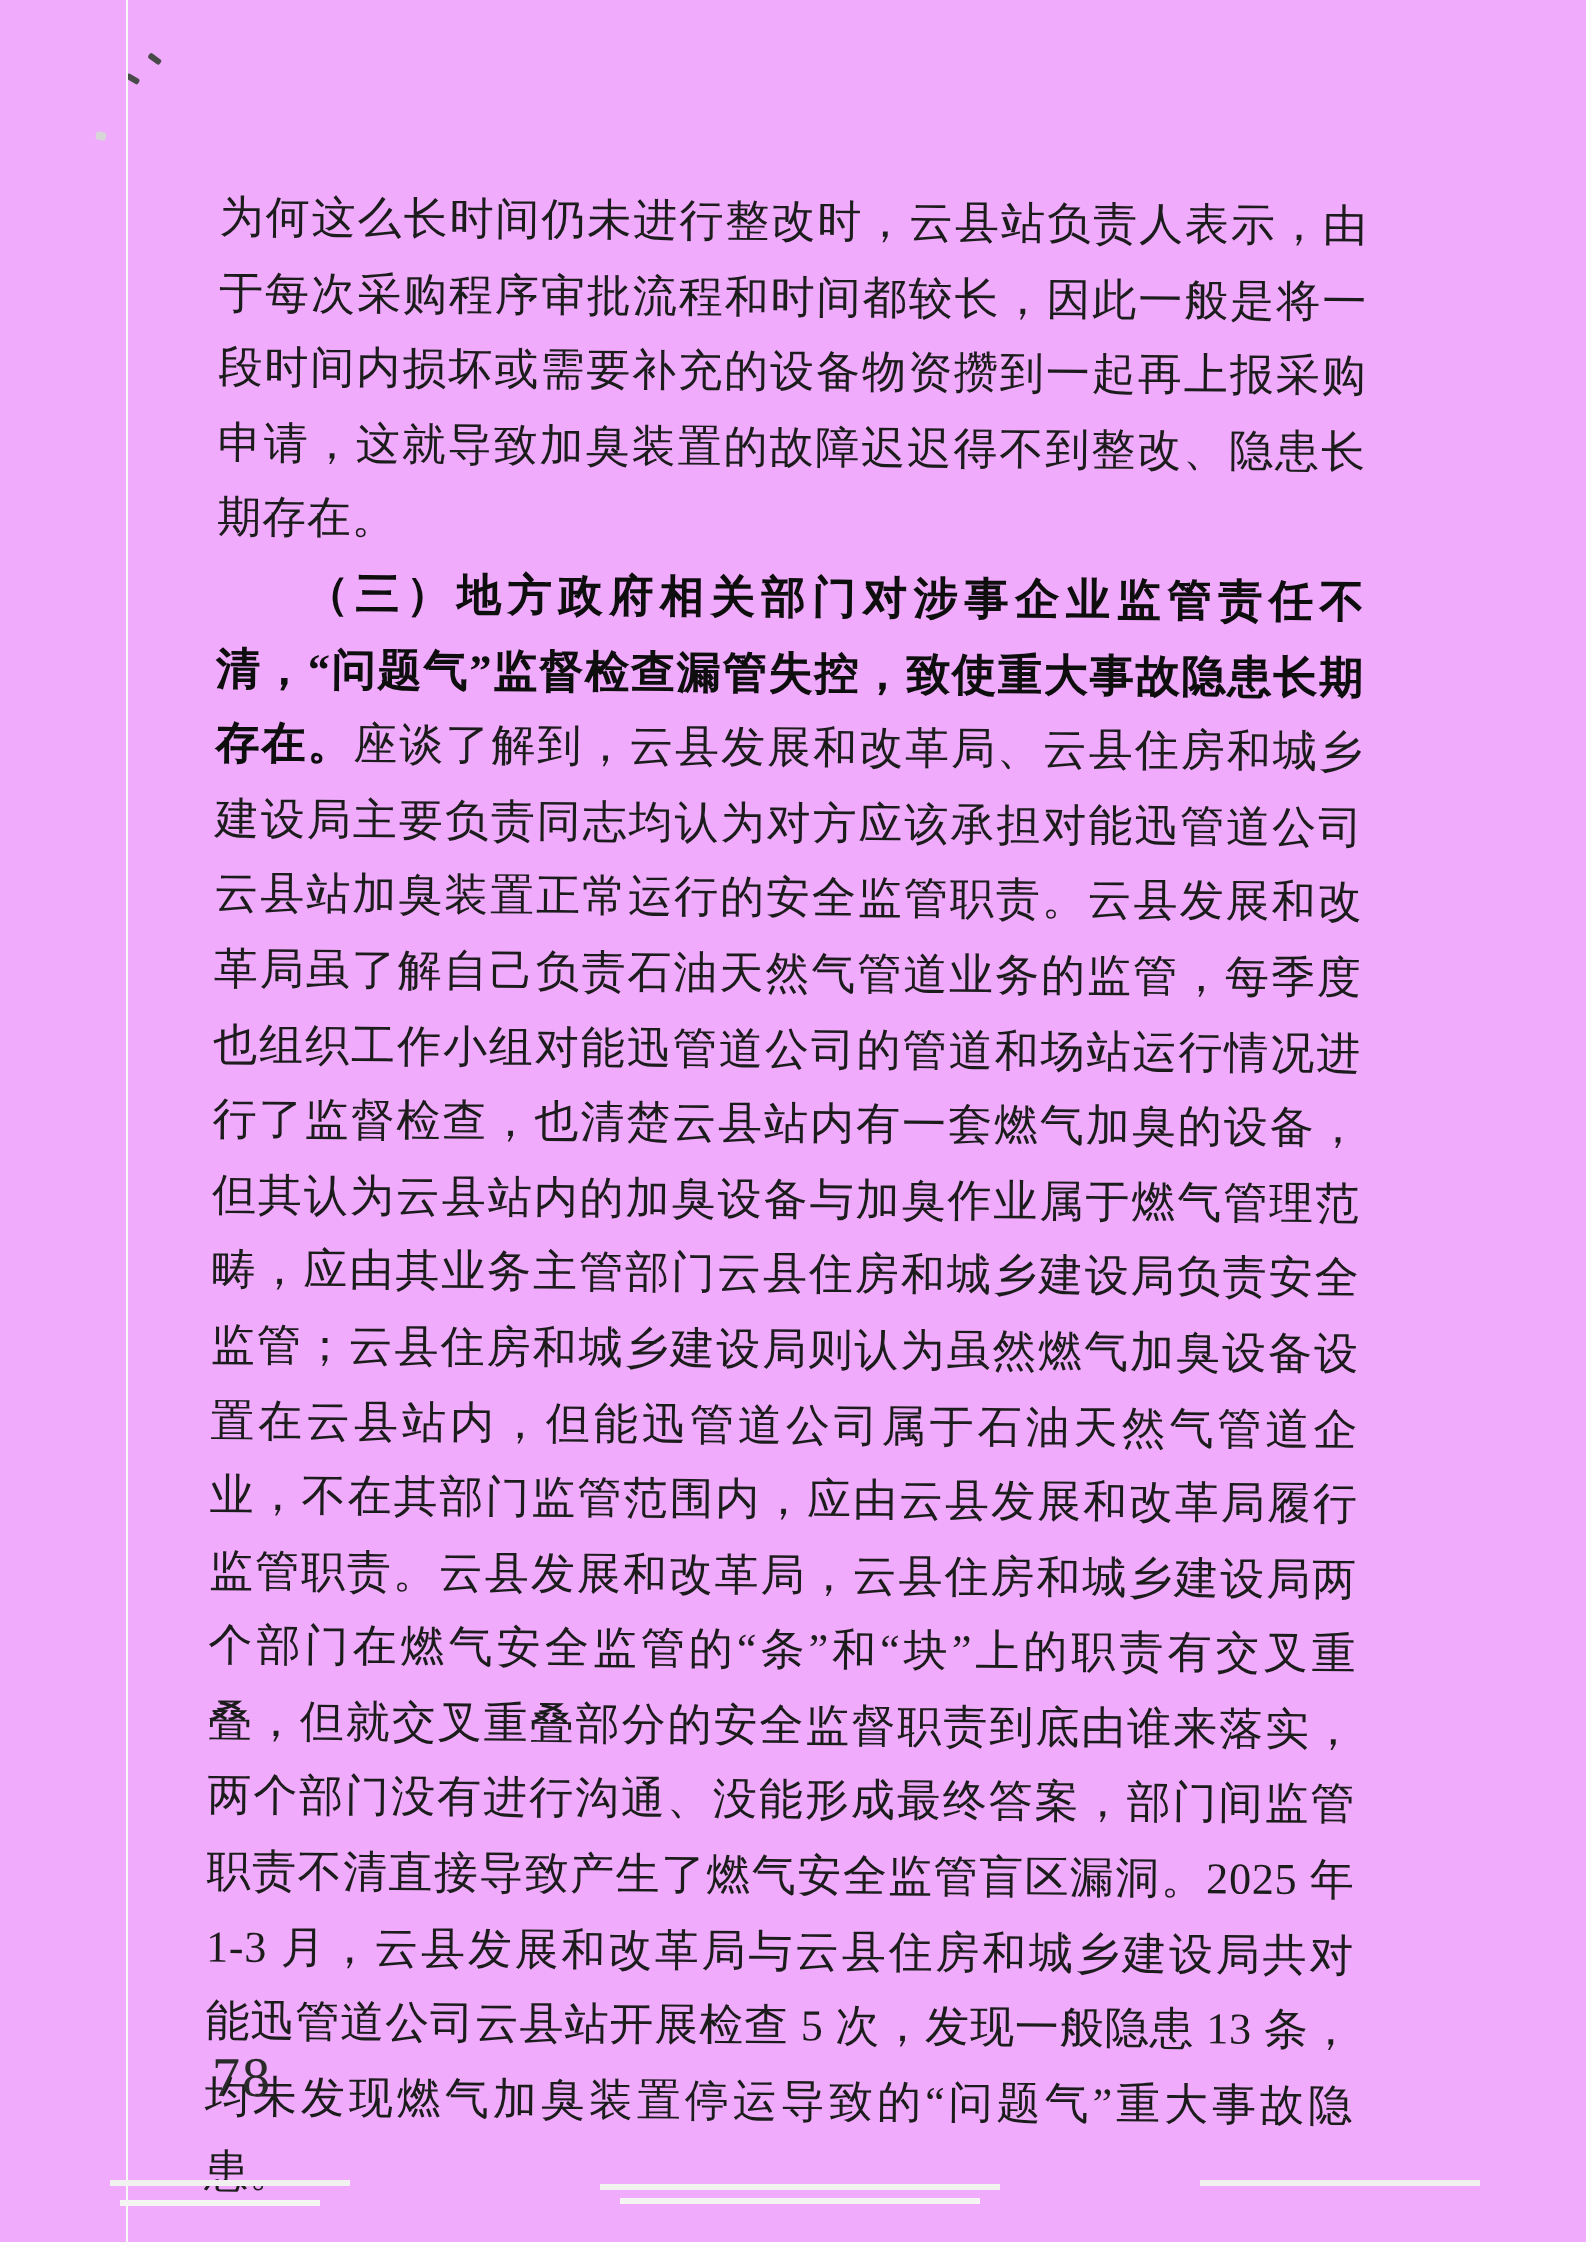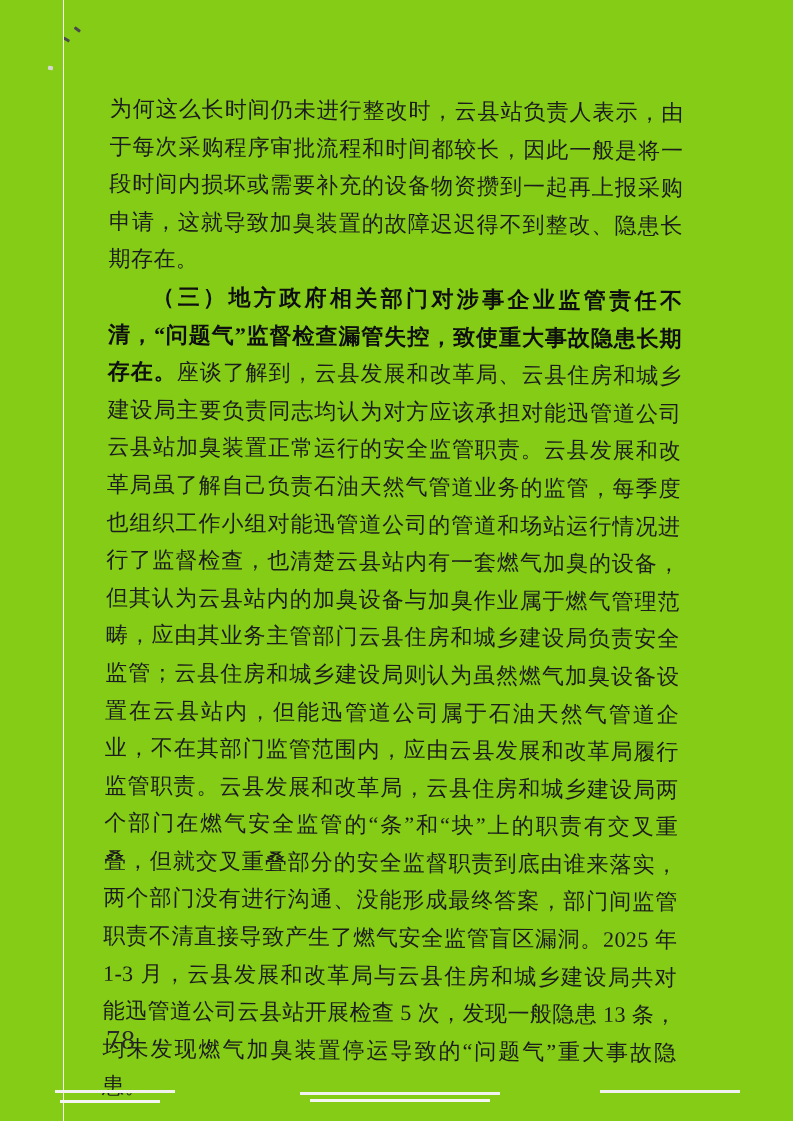--- a/index.html
+++ b/index.html
@@ -10,21 +10,21 @@
     width: 793px;
     height: 1121px;
     position: relative;
     overflow: hidden;
     background: #fdfdfc;
     font-family: "Liberation Serif", "DejaVu Serif", serif;
   }
   .page {
     position: absolute;
     inset: 0;
-    background: #84cc16;
+    background: #f0abfc;
   }
   
   .text-block {
     position: absolute;
     left: 106px;
     top: 92px;
     width: 574px;
     transform: rotate(0.45deg);
     transform-origin: 50% 50%;
     color: #1c1c1c;

